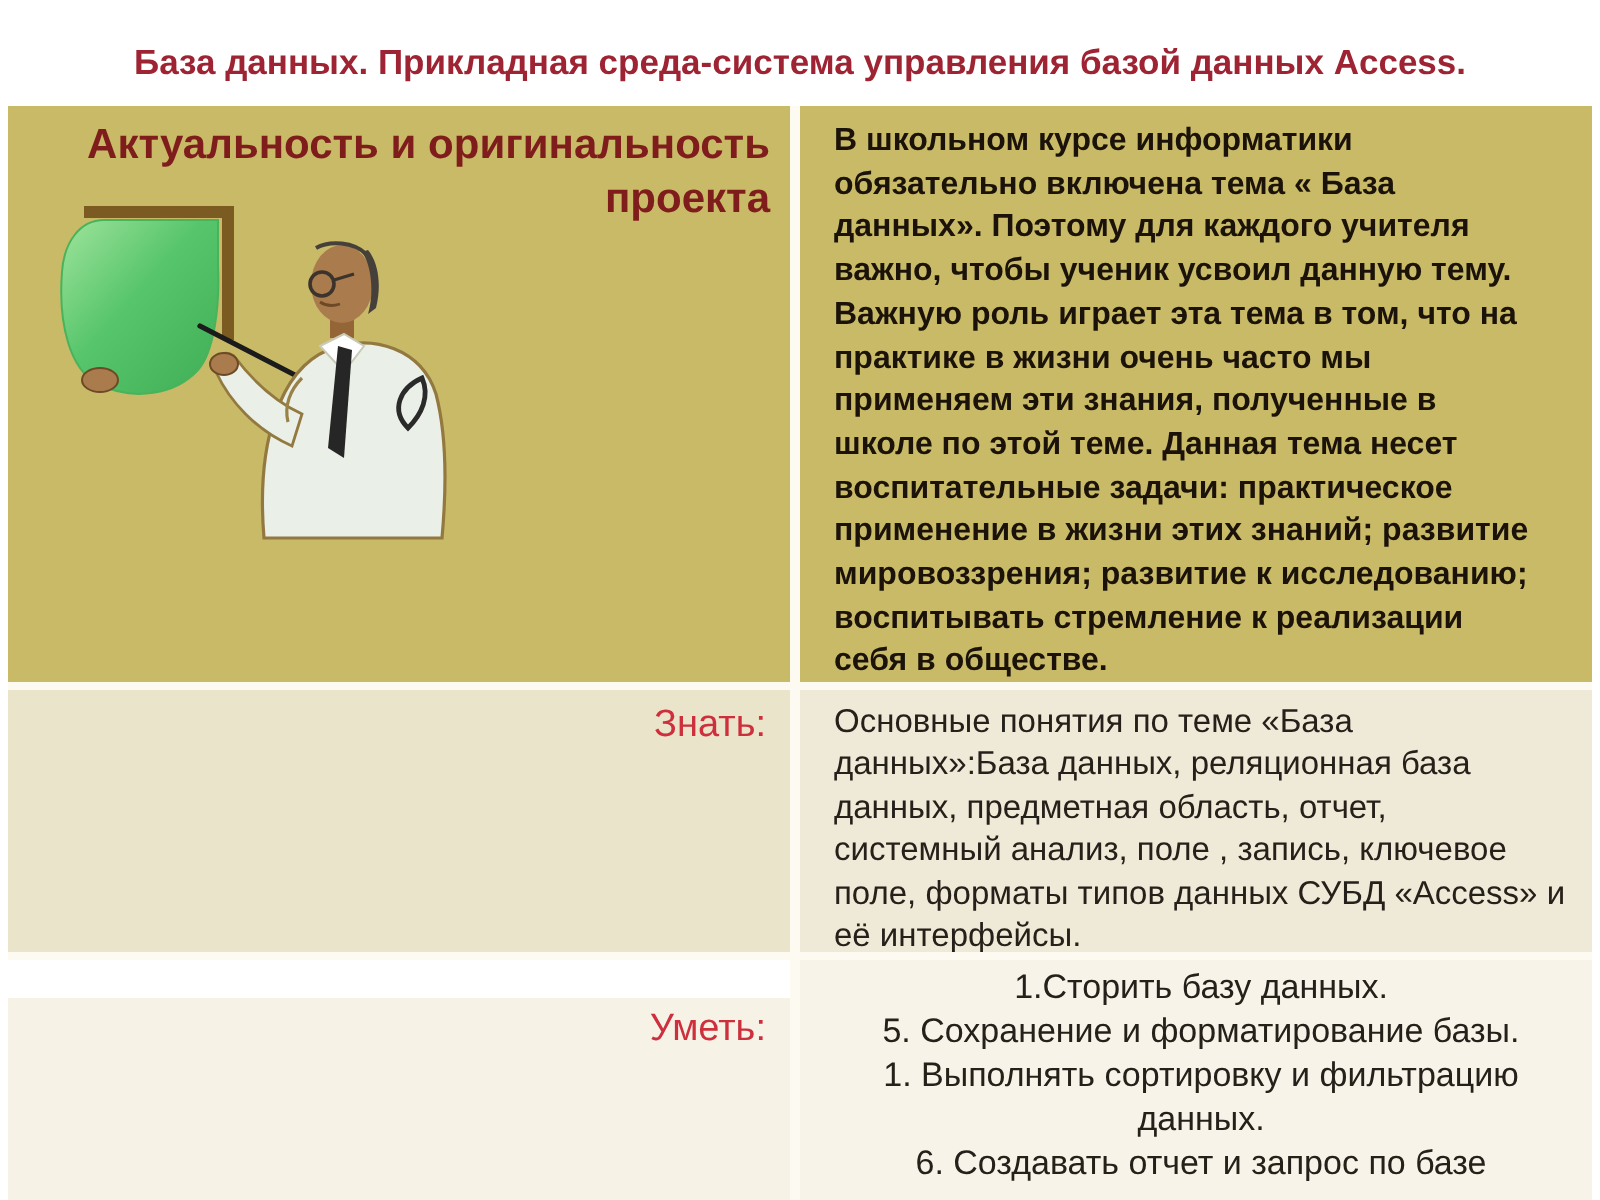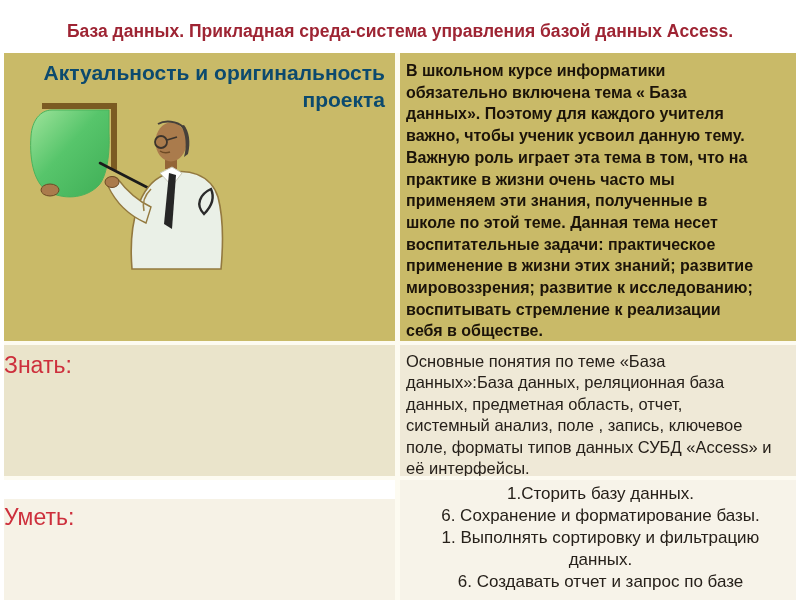--- a/index.html
+++ b/index.html
@@ -33,30 +33,30 @@
   .cell.left  { width:391px; position:relative; }
   .cell.right { flex:1; }
 
   .row1 .cell { background:#c9ba68; }
   .row2 .cell.left  { background:#eae4cb; }
   .row2 .cell.right { background:#efe9d7; }
   .row3 .cell.left  { background:#f6f2e6;margin-top:19px; }
   .row3 .cell.right { background:#f7f3e9; }
 
   .section-header {
-    color:#0c4a6e; font-weight:bold; font-size:21px; line-height:27px;
+    color:#7f1d1d; font-weight:bold; font-size:21px; line-height:27px;
     text-align:right; padding:6px 10px 0 0; white-space:pre-line;
   }
   .row-label {
-    color:#cd2f3c; font-size:23px; text-align:left; padding:7px 12px 0 0;
+    color:#cd2f3c; font-size:19px; text-align:right; padding:7px 12px 0 0;
   }
   .row3 .row-label { padding-top:5px; }
 
   .body-text {
-    color:#1b1309; white-space:pre-line; padding:7px 6px 0 6px;
+    color:#1b1309; white-space:pre-line; padding:7px 6px 0 17px;
   }
   .row1 .body-text { font-weight:bold; font-size:16px; line-height:21.7px; }
   .row2 .body-text { font-size:16.5px; line-height:21.4px; color:#26201a; padding-top:6px; }
 
   .skill-list { padding:3px 4px 0 9px; font-size:17px; line-height:22px; color:#26201a; }
   .list-item { white-space:pre-line;text-align:center; }
 
   .clipart { position:absolute; left:10px; top:40px; }
 </style>
 </head>
@@ -152,21 +152,21 @@
     <div class="hdiv"></div>
 
     <div class="row row3">
       <div class="cell left">
         <div class="row-label">Уметь:</div>
       </div>
       <div class="vdiv"></div>
       <div class="cell right">
         <div class="skill-list">
             <div class="list-item">1.Сторить базу данных.</div>
-            <div class="list-item">6. Сохранение и форматирование базы.</div>
+            <div class="list-item">5. Сохранение и форматирование базы.</div>
             <div class="list-item">1. Выполнять сортировку и фильтрацию
 данных.</div>
             <div class="list-item">6. Создавать отчет и запрос по базе</div>
           </div>
       </div>
     </div>
 
   </div>
 </div>
 

